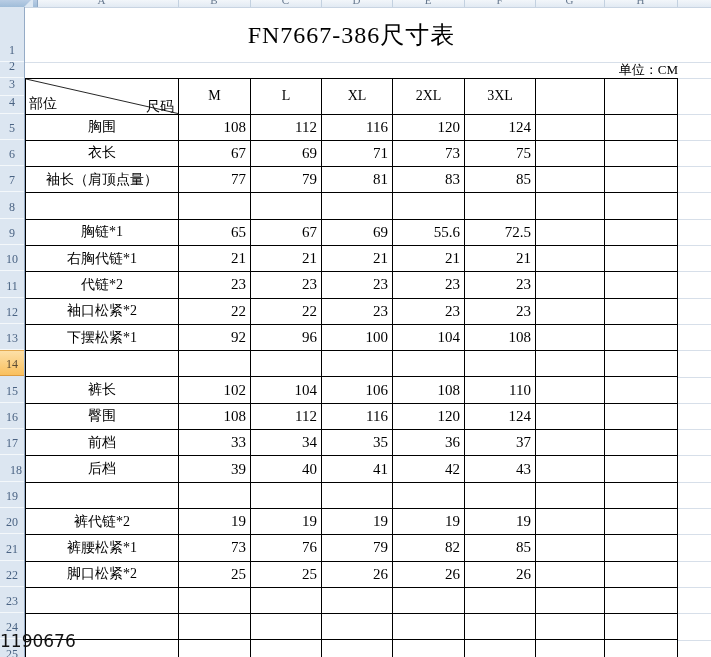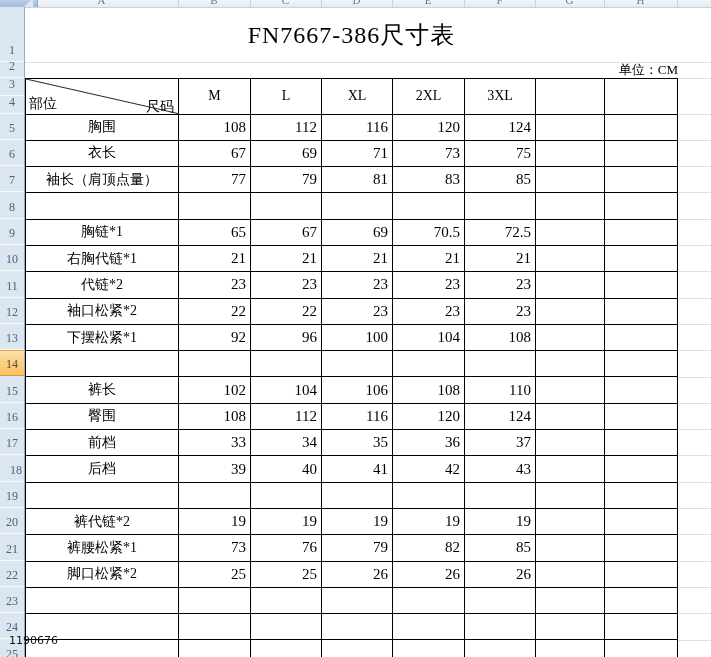--- a/index.html
+++ b/index.html
@@ -70,23 +70,23 @@
   .cell.partial{border-bottom:none;}
   .c-label{justify-content:center;font-size:14px;}
   .c-num{justify-content:flex-end;padding-right:4px;font-size:15px;}
   .c-size{justify-content:center;font-size:14px;}
   .c-diag{position:relative;}
   .c-diag svg{position:absolute;left:0;top:0;width:100%;height:100%;}
   .diag-tr{position:absolute;right:4px;top:19px;font-size:14px;}
   .diag-bl{position:absolute;left:3px;bottom:1px;font-size:14px;}
   
   .watermark{
-    position:absolute;left:9px;top:632px;z-index:10;
+    position:absolute;left:0;top:632px;z-index:10;
     font-family:"DejaVu Sans","Liberation Sans",sans-serif;
-    font-size:11px;line-height:18px;color:#111;
+    font-size:17px;line-height:18px;color:#111;
   }
 </style>
 </head>
 <body>
 
 <div id="screen">
 
   <div class="col-strip">
     <div class="corner">
       <div class="corner-tri"></div>
@@ -210,21 +210,21 @@
       <div class="cell c-num"></div>
       <div class="cell c-num"></div>
       <div class="cell c-num"></div>
       <div class="cell c-num"></div>
       <div class="cell c-num"></div>
       <div class="cell c-num"></div>
       <div class="cell c-label">胸链*1</div>
       <div class="cell c-num">65</div>
       <div class="cell c-num">67</div>
       <div class="cell c-num">69</div>
-      <div class="cell c-num">70.5</div>
+      <div class="cell c-num">55.6</div>
       <div class="cell c-num">72.5</div>
       <div class="cell c-num"></div>
       <div class="cell c-num"></div>
       <div class="cell c-label">右胸代链*1</div>
       <div class="cell c-num">21</div>
       <div class="cell c-num">21</div>
       <div class="cell c-num">21</div>
       <div class="cell c-num">21</div>
       <div class="cell c-num">21</div>
       <div class="cell c-num"></div>

